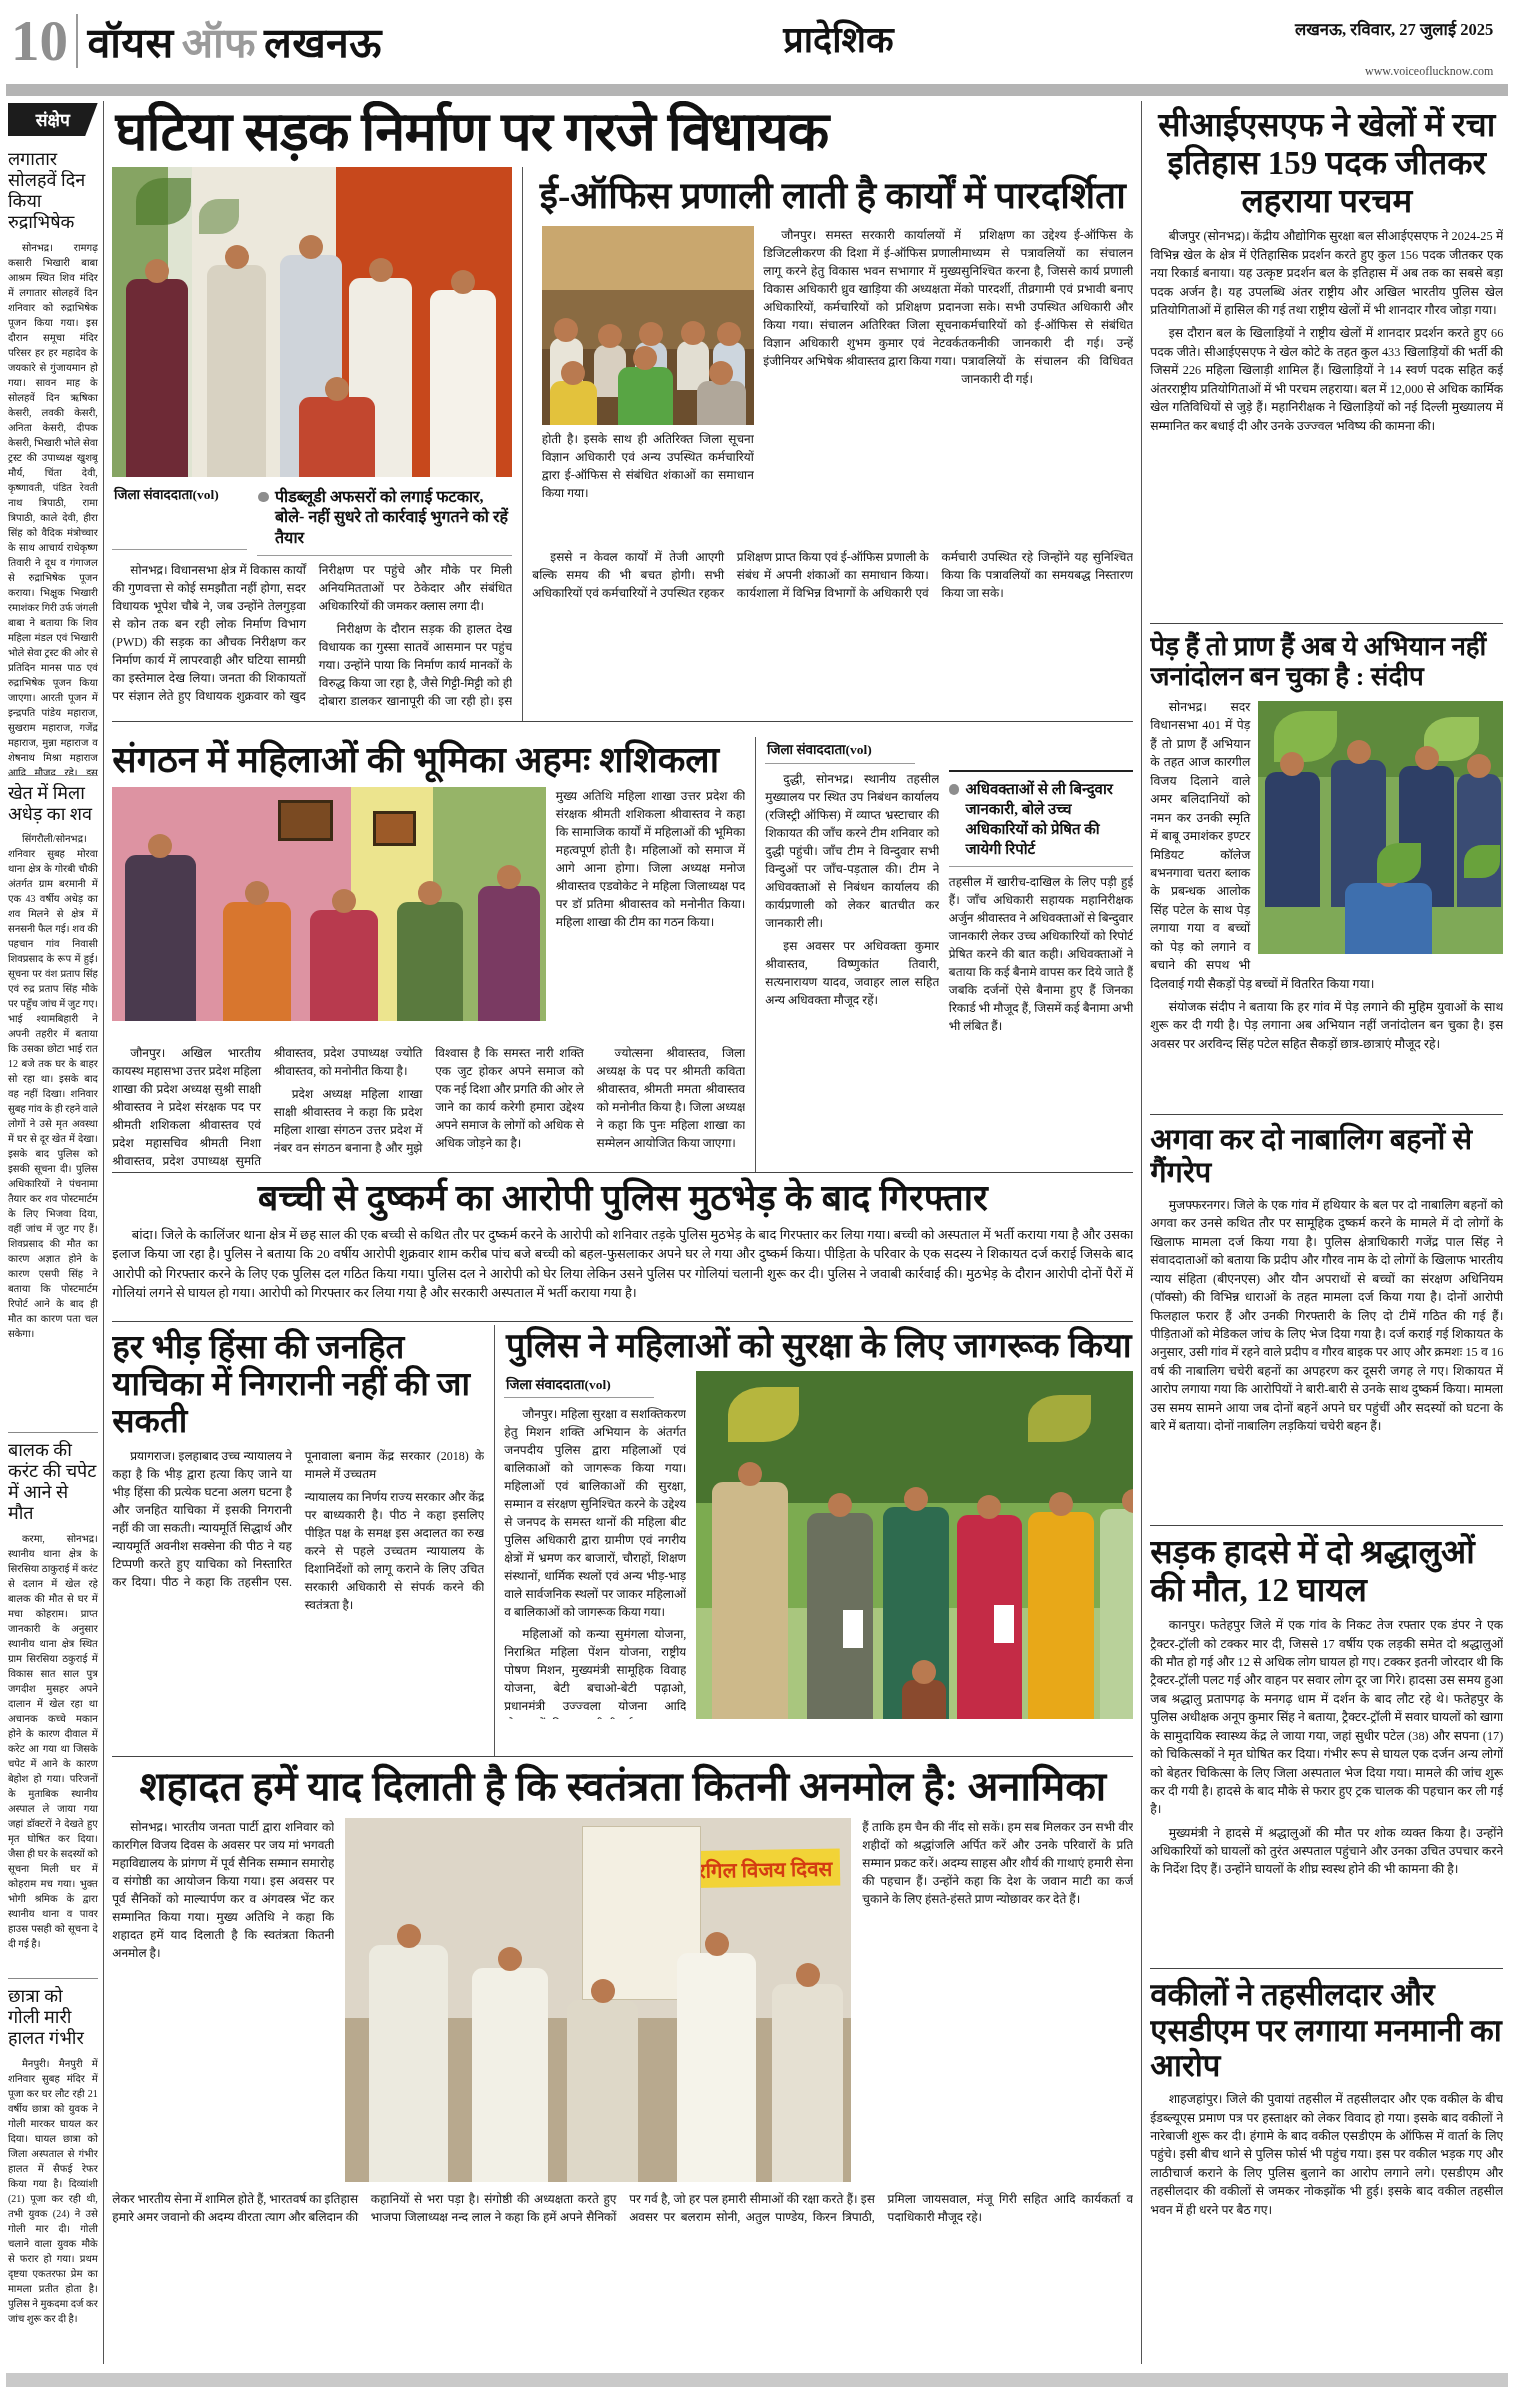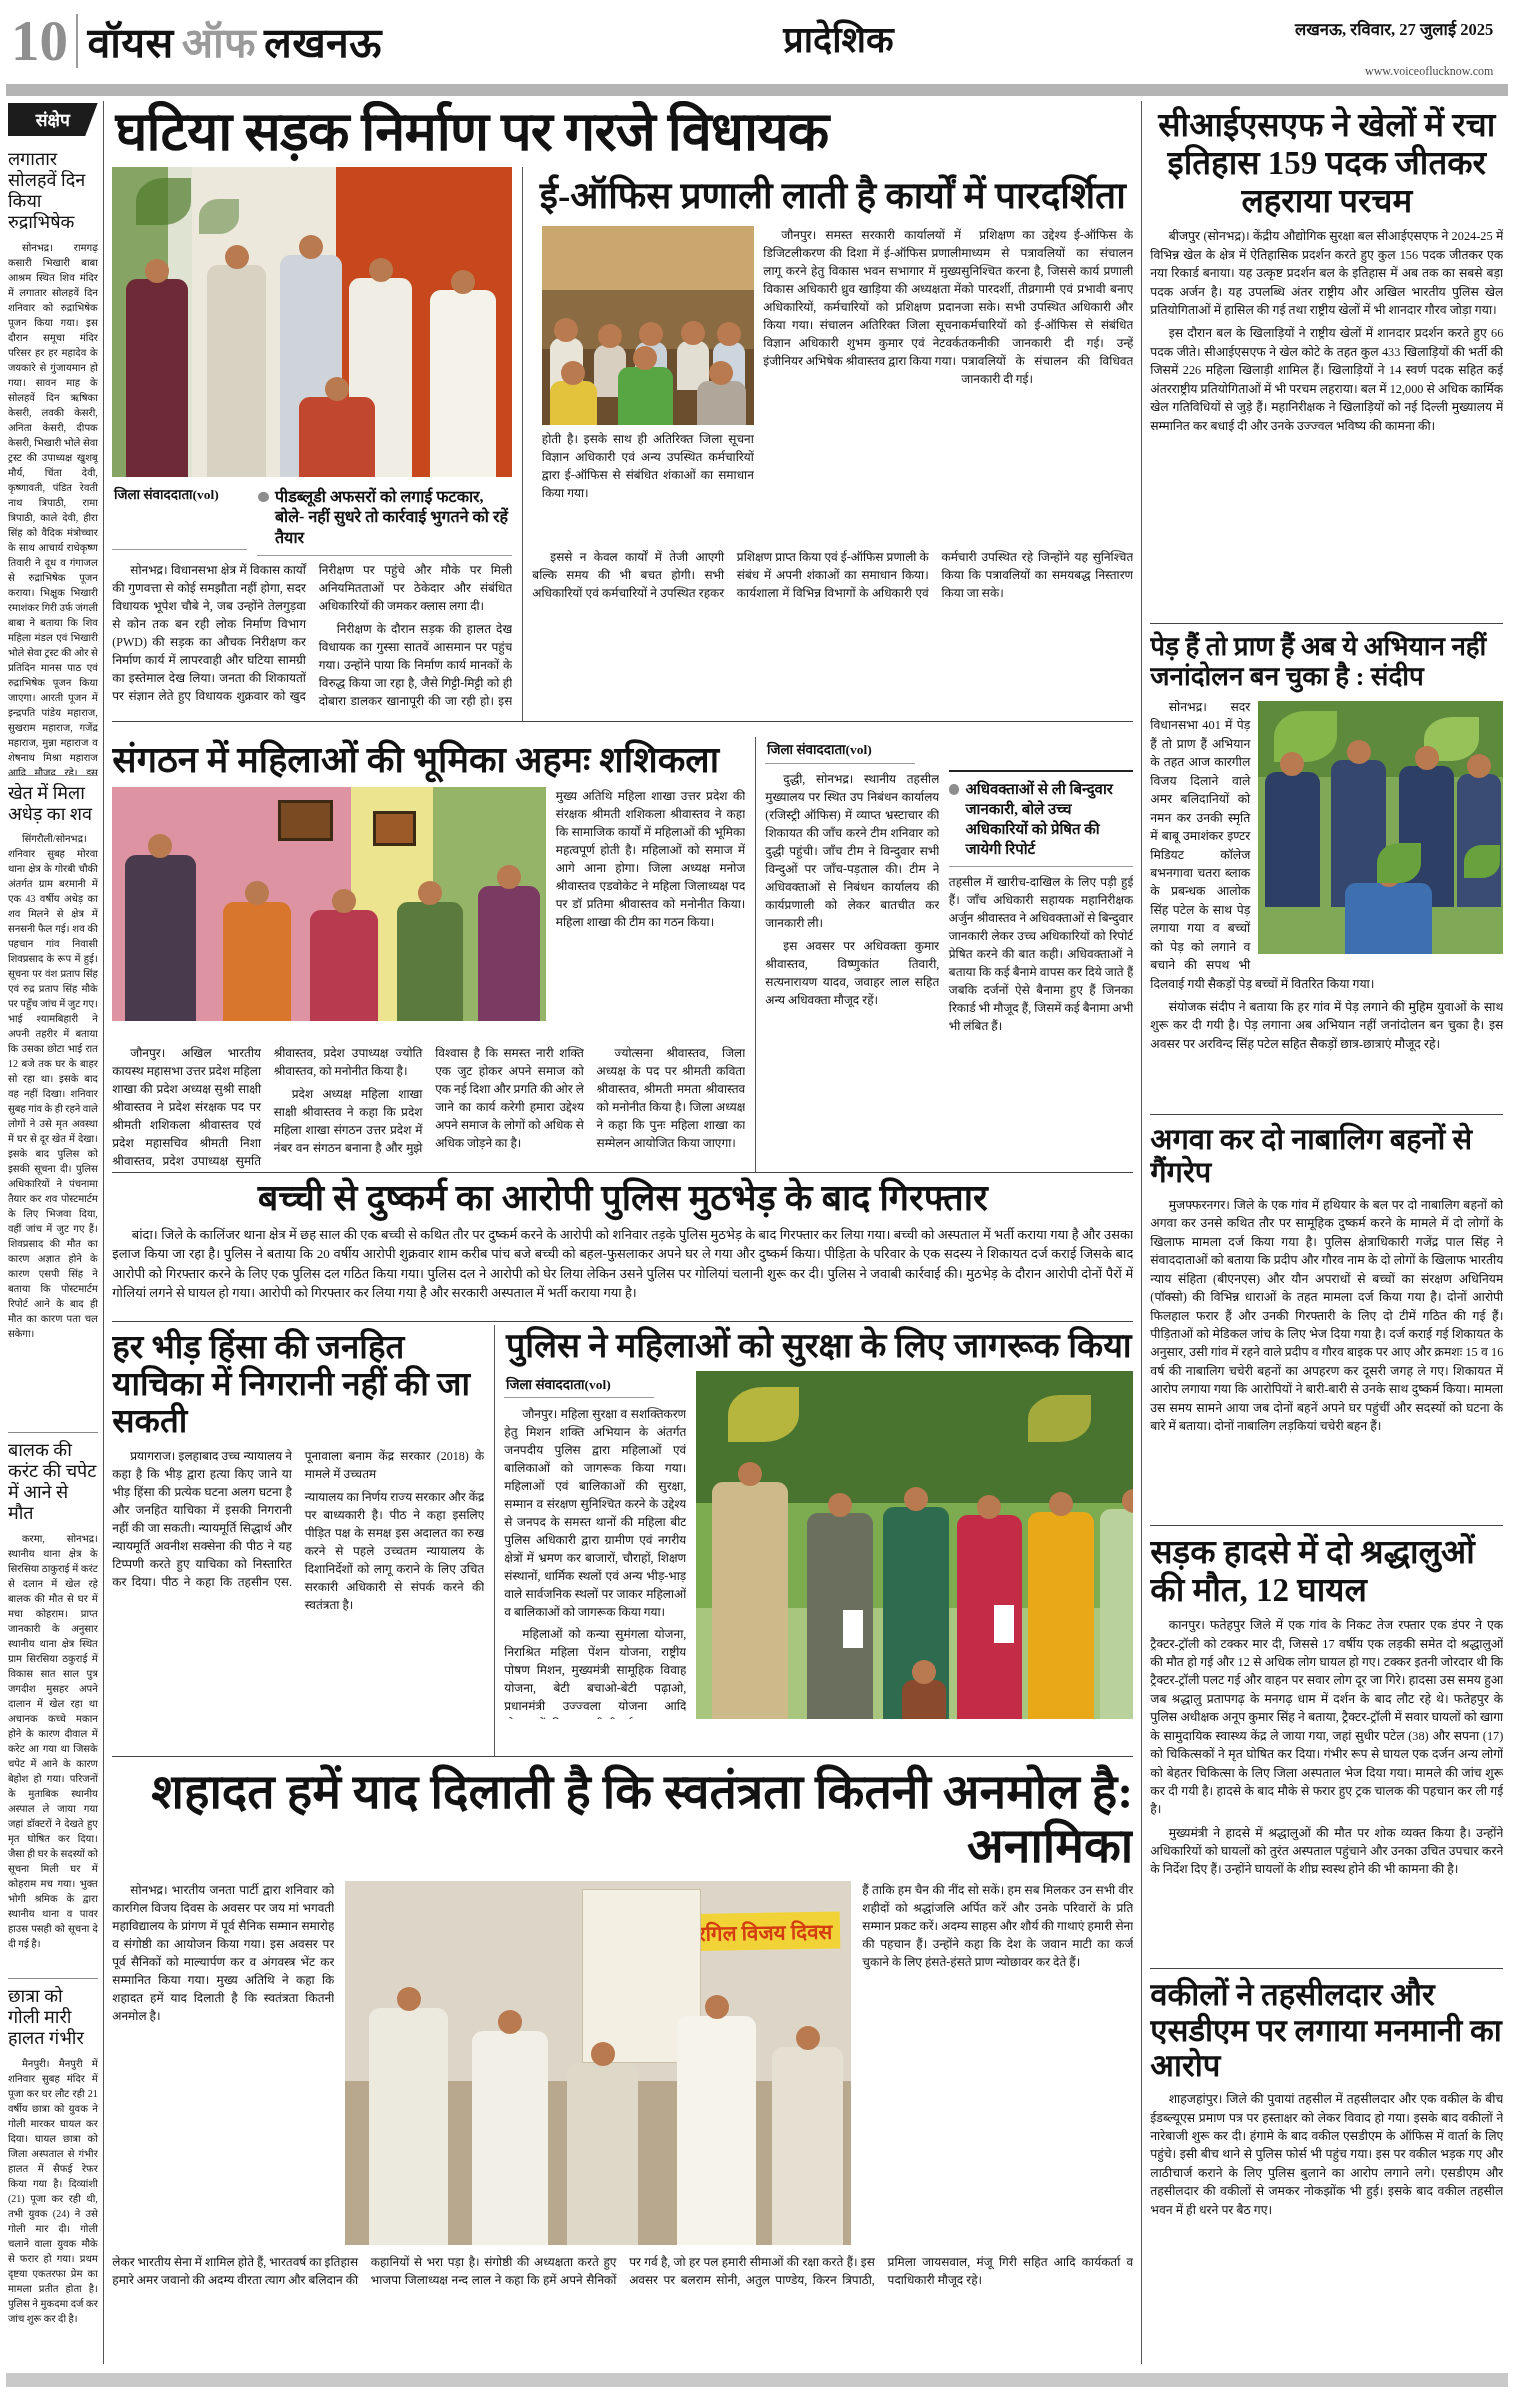--- a/index.html
+++ b/index.html
@@ -227,21 +227,21 @@
               <i class="pp" style="left:206px;bottom:-32px;width:44px;height:71px;background:#8a4a2e"></i>
               <i style="position:absolute;left:147px;bottom:71px;width:20.6px;height:38px;background:#fff"></i>
               <i style="position:absolute;left:298px;bottom:76px;width:20.6px;height:38px;background:#fff"></i>
 
             </div>
           </div>
         </div>
       </div>
 
       <div class="sect" style="height:601px;padding-top:4.7px;overflow:hidden">
-        <h2 class="art" style="font-size:48px;text-align:right;padding:3.2px 0 8px">शहादत हमें याद दिलाती है कि स्वतंत्रता कितनी अनमोल है: अनामिका</h2>
+        <h2 class="art" style="font-size:40px;text-align:center;padding:3.2px 0 8px">शहादत हमें याद दिलाती है कि स्वतंत्रता कितनी अनमोल है: अनामिका</h2>
         <div class="row" style="height:364px">
           <div style="width:222px;flex:none;overflow:hidden">
             <p class="body">सोनभद्र। भारतीय जनता पार्टी द्वारा शनिवार को कारगिल विजय दिवस के अवसर पर जय मां भगवती महाविद्यालय के प्रांगण में पूर्व सैनिक सम्मान समारोह व संगोष्ठी का आयोजन किया गया। इस अवसर पर पूर्व सैनिकों को माल्यार्पण कर व अंगवस्त्र भेंट कर सम्मानित किया गया। मुख्य अतिथि ने कहा कि शहादत हमें याद दिलाती है कि स्वतंत्रता कितनी अनमोल है।</p>
           </div>
           <div class="photo" style="width:506px;flex:none;margin:0 11px;background:linear-gradient(180deg,#ddd6c8 0 55%,#b8a98e 55% 100%)">
             <span class="banner-text" style="right:11px;top:32px">कारगिल विजय दिवस</span>
             <i style="position:absolute;left:237px;top:8px;width:119px;height:174px;background:#f3efe2;border:1.6px solid #c9bfa4"></i>
             <i class="pp" style="left:24px;bottom:0;width:79px;height:237px;background:#eceadf"></i>
             <i class="pp" style="left:127px;bottom:0;width:76px;height:214px;background:#f2f0e6"></i>
             <i class="pp" style="left:222px;bottom:0;width:71px;height:182px;background:#ded8c8"></i>

